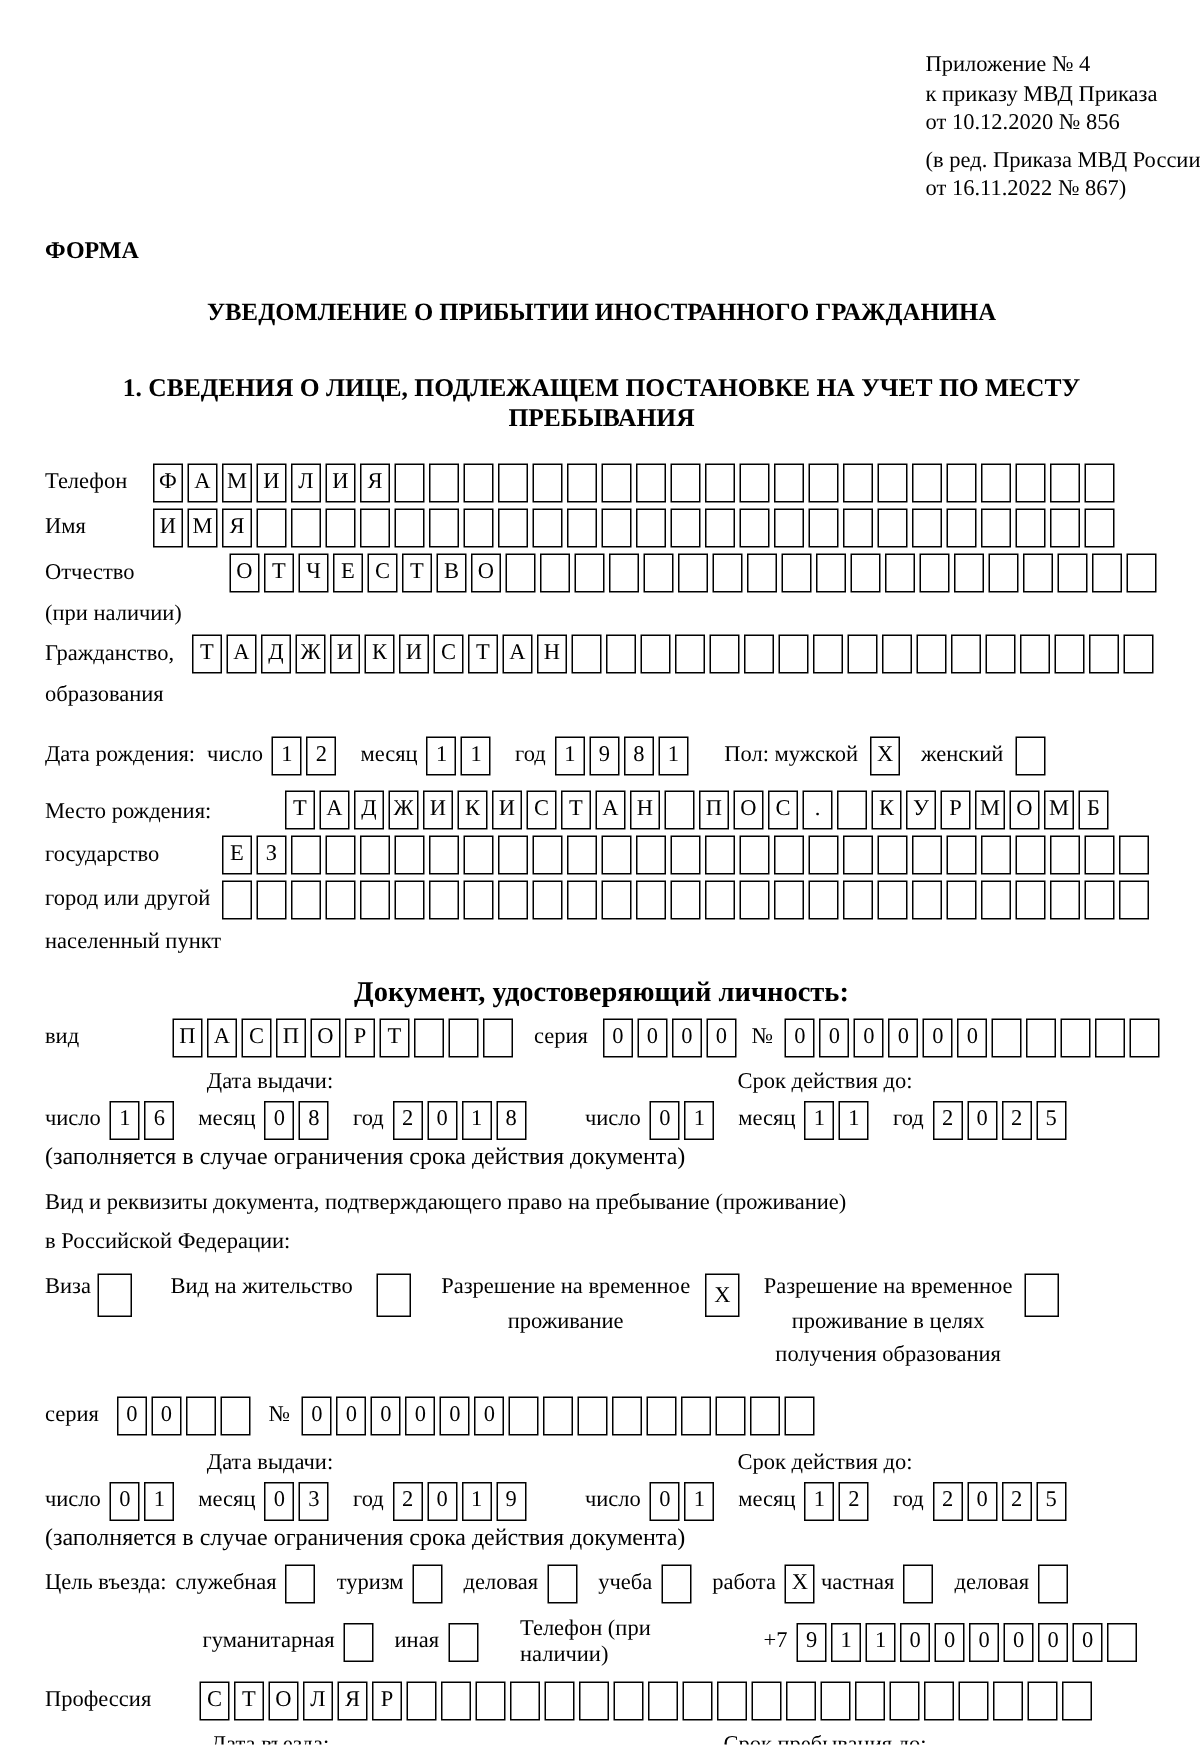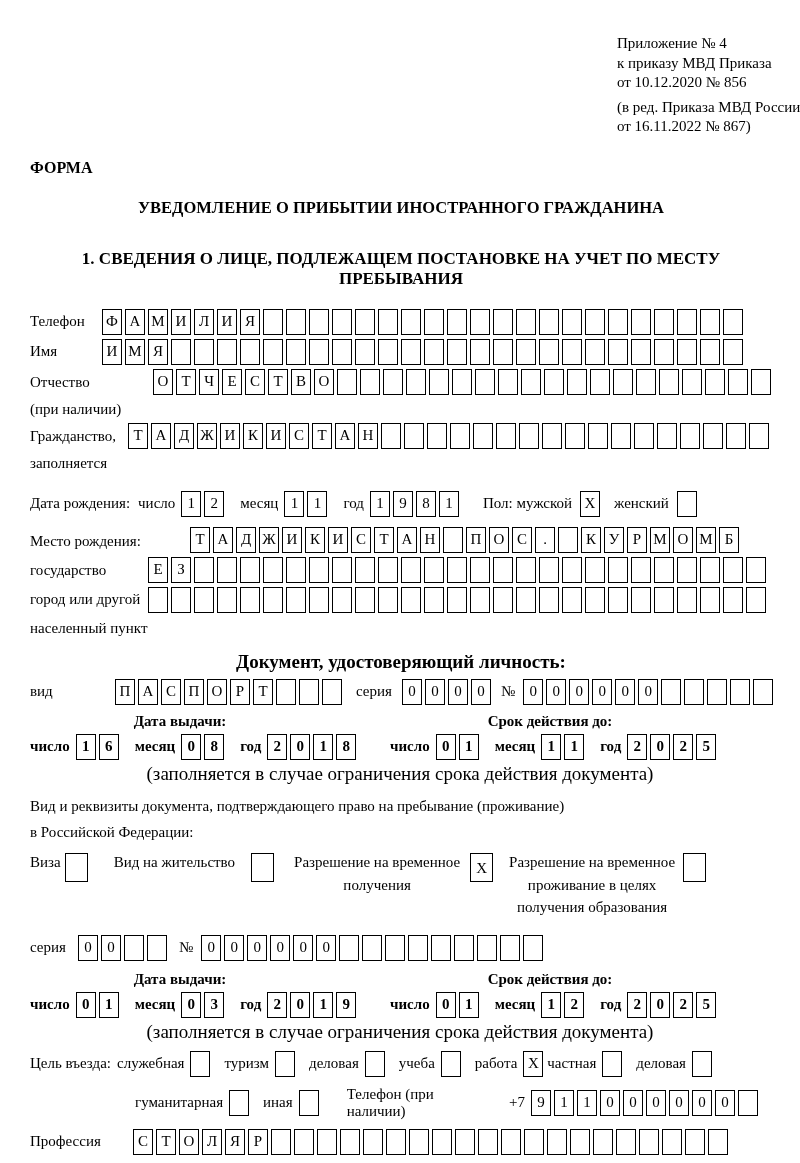--- a/index.html
+++ b/index.html
@@ -35,30 +35,30 @@
   .inline-gap .cells{margin-right:14px;}
 
   
   .bp-labels div{line-height:29px;}
   .bp-cells .row1{margin-left:42px;}
   .bp-cells .cells{display:flex;margin-bottom:4px;}
 
   .doc-heading{text-align:center;font-weight:bold;font-size:19px;margin:8px 0 6px 0;}
 
   
-  .daterow{display:flex;align-items:flex-start;margin-top:4px;font-weight:bold;}
+  .daterow{display:flex;align-items:flex-start;margin-top:4px;}
   .dcol-l{flex:0 0 352px;}
   .dcol-r{flex:1 1 auto;padding-left:8px;}
   .dg-head{text-align:center;font-size:15px;margin-bottom:4px;}
   .dcol-l .dg-head{width:300px;}
   .dcol-r .dg-head{width:320px;}
   .dg{display:flex;align-items:center;white-space:nowrap;text-align:right;}
   .dg .dg-label{margin-right:6px;}
   .dg .cells{margin-right:16px;}
-  .note{font-size:19px;text-align:center;margin:3px 2px 8px 0;}
+  .note{font-size:16px;text-align:left;margin:3px 2px 8px 0;}
 
   .plain{line-height:1.75;}
 
   
   .opts{display:flex;align-items:flex-start;margin:6px 0 16px 0;line-height:1.5;}
   .opt{display:flex;align-items:flex-start;}
   .opt .cells{margin-top:2px;}
   .opt-lines{text-align:center;}
 
   
@@ -187,21 +187,21 @@
         <span class="cell"></span>
         <span class="cell"></span>
         <span class="cell"></span>
         <span class="cell"></span>
       </span>
   </div>
 
   <div class="row-top mb14">
     <span class="rowlabel w98 two-line">
       <div>Гражданство,</div>
-      <div>заполняется</div>
+      <div>образования</div>
     </span>
     <span class="cells">
         <span class="cell">Т</span>
         <span class="cell">А</span>
         <span class="cell">Д</span>
         <span class="cell">Ж</span>
         <span class="cell">И</span>
         <span class="cell">К</span>
         <span class="cell">И</span>
         <span class="cell">С</span>
@@ -453,21 +453,21 @@
     </span>
     <span class="opt" style="margin-left:26px">
       <span>Вид на жительство</span>
       <span class="cells bigbox" style="margin-left:16px">
           <span class="cell"></span>
         </span>
     </span>
     <span class="opt" style="margin-left:20px">
       <span class="opt-lines">
         <div>Разрешение на временное</div>
-        <div>получения</div>
+        <div>проживание</div>
       </span>
       <span class="cells bigbox" style="margin-left:10px">
           <span class="cell">X</span>
         </span>
     </span>
     <span class="opt" style="margin-left:16px">
       <span class="opt-lines">
         <div>Разрешение на временное</div>
         <div>проживание в целях</div>
         <div>получения образования</div>

